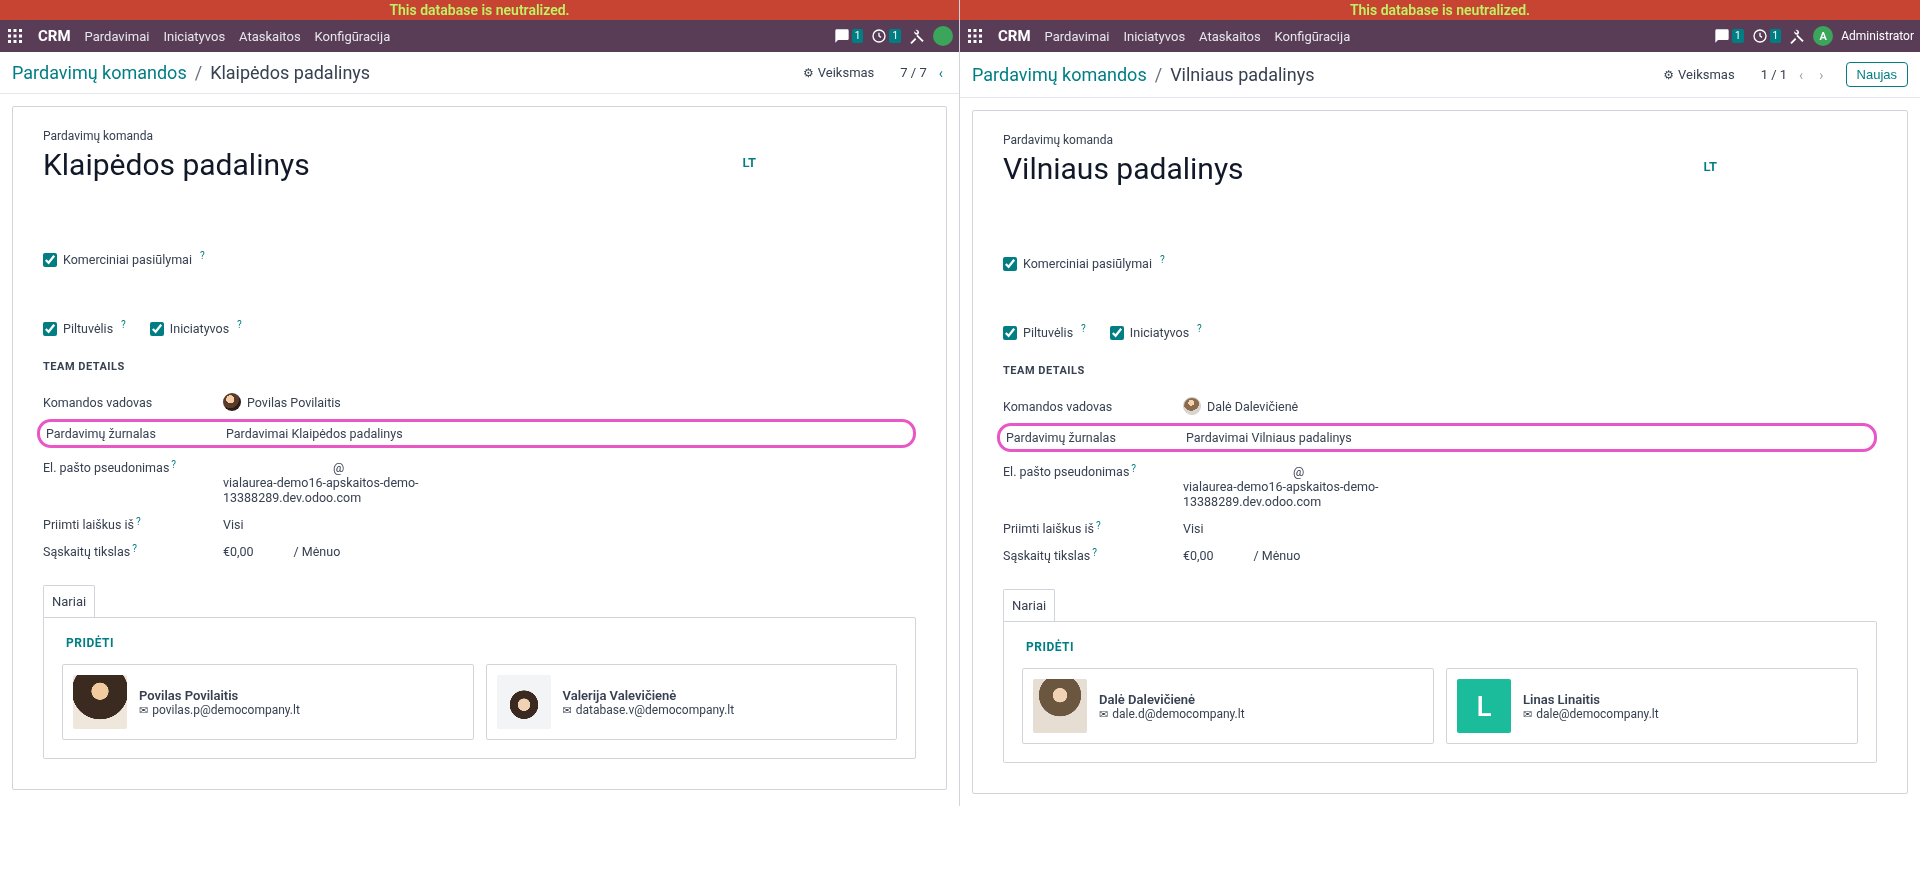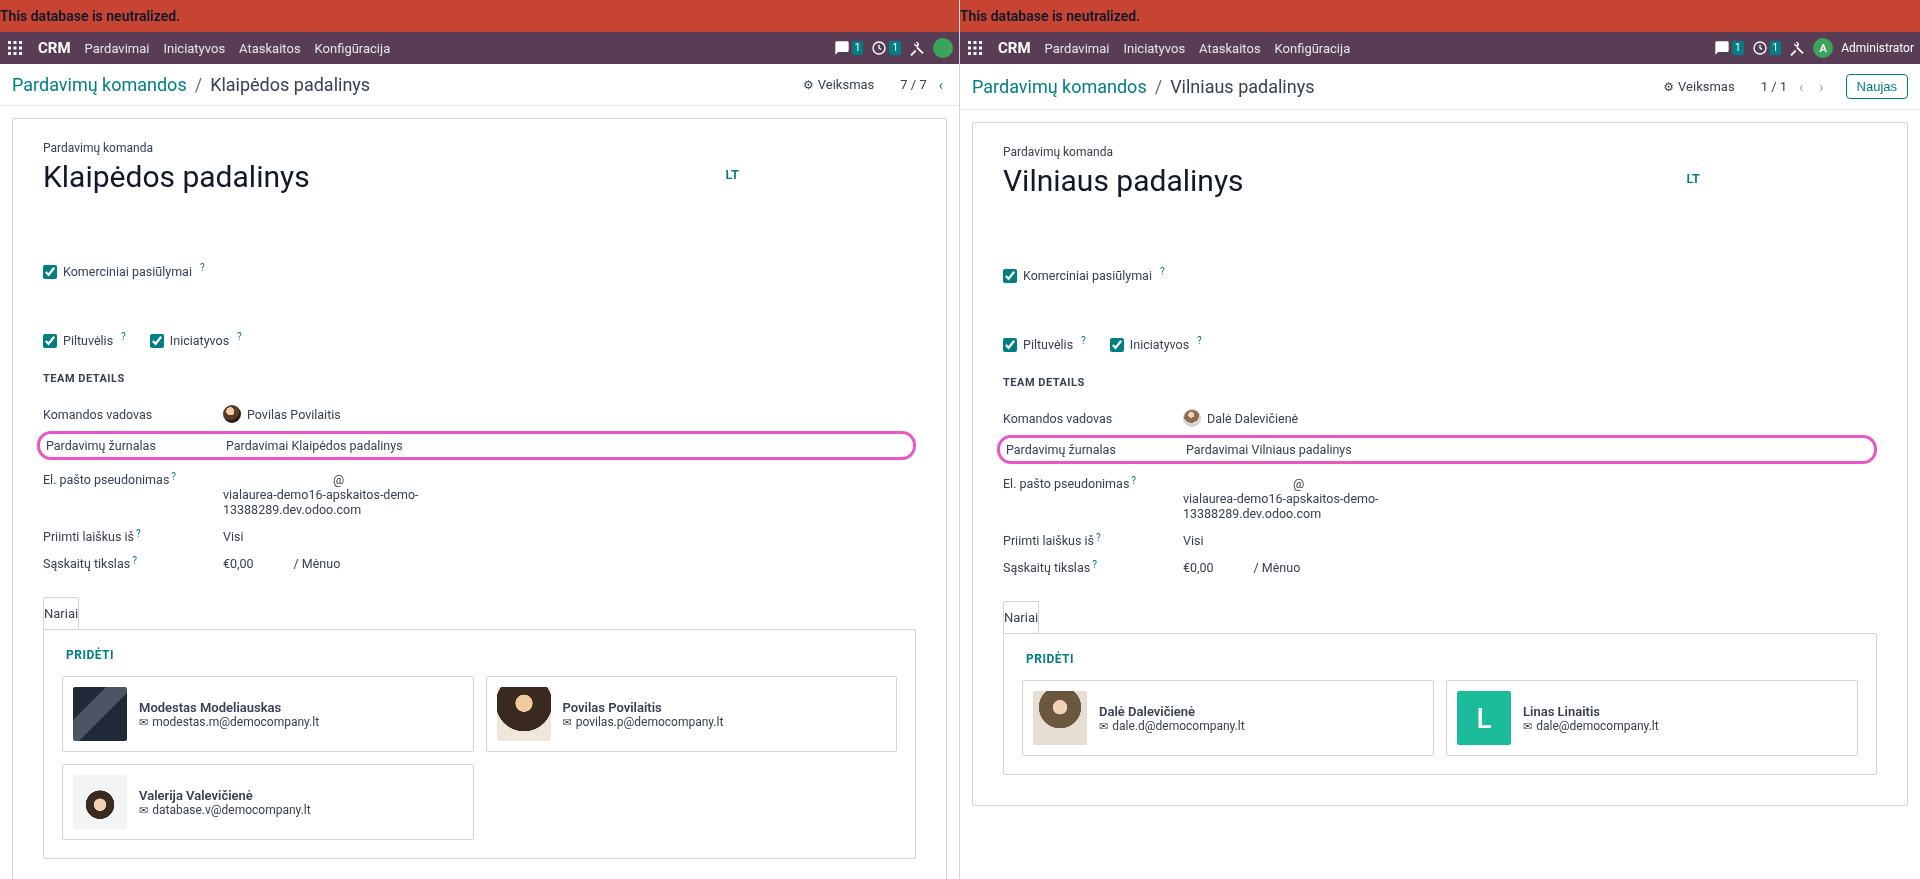--- a/index.html
+++ b/index.html
@@ -1,21 +1,21 @@
 <!DOCTYPE html>
 <html><head>
 <meta charset="utf-8">
 <style>
   * { box-sizing: border-box; margin: 0; padding: 0; }
   body { font-family: -apple-system, BlinkMacSystemFont, "Segoe UI", Roboto, sans-serif; font-size: 13px; color: #111827; background: #fff; }
   .split { display: flex; width: 1920px; }
   .pane { width: 50%; border-right: 1px solid #d1d5db; }
   .pane:last-child { border-right: none; }
 
-  .warn { background: #c74433; color: #0f172a; font-weight: 600; padding: 8px 0; font-size: 14px; }
+  .warn { background: #c74433; color: #bef264; font-weight: 600; text-align: center; padding: 2px 0; font-size: 14px; }
 
   .topbar { background: #593d57; color: #fff; display: flex; align-items: center; height: 32px; padding: 0 6px; gap: 14px; }
   .apps-icon { width: 18px; height: 18px; display:flex;align-items:center;justify-content:center;}
   .brand { font-weight: 700; font-size: 15px; }
   .nav-item { font-size: 13px; color: #e5e7eb; cursor: pointer; }
   .spacer { flex: 1; }
   .tb-icons { display: flex; align-items: center; gap: 8px; }
   .tb-btn { position: relative; display: flex; align-items: center; }
   .badge { background: #017e84; color:#fff; font-size:10px; padding:0 3px; border-radius:2px; line-height:14px; margin-left:2px;}
   .avatar-circle { width:20px;height:20px;border-radius:50%;background:#3ba55c;color:#fff;display:flex;align-items:center;justify-content:center;font-size:11px;font-weight:600;}
@@ -30,42 +30,42 @@
   .gear { font-size:12px;}
   .pager { color:#374151; font-size:13px; margin-left:18px;}
   .pager-btn { color:#017e84; padding:0 4px; cursor:pointer; font-size:14px;}
   .pager-btn.disabled { color:#9ca3af; }
   .btn-new { border:1px solid #017e84; color:#017e84; background:#fff; padding:4px 10px; border-radius:4px; font-size:13px; margin-left:10px; cursor:pointer;}
 
   .form-area { padding: 12px; }
   .card { border:1px solid #d1d5db; border-radius:2px; padding:22px 30px 0 30px; background:#fff; position:relative;}
   .small-label { font-size:12px; color:#374151; margin-bottom:4px;}
   .h-title { font-size:30px; font-weight:400; color:#111827; margin-bottom:22px;}
-  .lt-badge { position:absolute; right:207px; top:48px; color:#017e84; font-weight:600; font-size:13px;}
+  .lt-badge { position:absolute; right:190px; top:48px; color:#017e84; font-weight:600; font-size:13px;}
 
   .chk-row { display:flex; gap:24px; margin-bottom:6px; align-items:center;}
   .chk { display:flex; align-items:center; gap:6px; font-size:12.5px; color:#374151;margin-top:48px;}
   .chk input { accent-color:#017e84; width:14px; height:14px;}
   .q { color:#017e84; font-size:10px; position:relative; top:-4px; margin-left:2px;}
 
   .section-head { font-size:11px; letter-spacing:0.5px; color:#374151; font-weight:700; margin:24px 0 14px; }
   .field-row { display:flex; align-items:center; padding:6px 0; font-size:12.5px;}
   .field-label { width:180px; color:#374151;}
   .field-val { color:#374151; display:flex; align-items:center; gap:6px;}
   .mini-avatar { width:18px;height:18px;border-radius:50%; display:inline-block; background:#9ca3af; background-size:cover;}
   .avatar-pp { background: radial-gradient(circle at 40% 35%, #f4cda3 25%, #5a3b2b 26% 55%, #2b1c14 56%); }
   .avatar-dd1 { background: radial-gradient(circle at 45% 30%, #f1d2b4 20%, #8b6b4c 21% 55%, #dcd5cc 56%); border:1px solid #cfcfcf;}
 
   .highlight { border:3px solid #e956c6; border-radius:14px; padding:2px 6px; margin:2px 0 6px -6px;}
   .at { color:#374151; margin-left:110px;}
   .domain { color:#374151;}
   .per-month { color:#374151; margin-left:34px;}
 
   .tabs-row { margin-top:20px; display:flex;}
-  .tab { border:1px solid #d1d5db; border-bottom:none; padding:8px 0; font-size:13px; color:#374151; background:#fff; border-radius:2px 2px 0 0;}
+  .tab { border:1px solid #d1d5db; border-bottom:none; padding:8px 8px; font-size:13px; color:#374151; background:#fff; border-radius:2px 2px 0 0;}
   .tab-body { border:1px solid #d1d5db; padding:18px; border-radius:0 2px 2px 2px;}
   .add-link { color:#017e84; font-weight:700; font-size:12px; letter-spacing:0.5px; cursor:pointer; display:block; margin-bottom:14px; margin-left:4px;}
 
   .member-grid { display:flex; flex-wrap:wrap; gap:12px;}
   .member-card { border:1px solid #d1d5db; border-radius:2px; padding:10px; display:flex; gap:12px; width:calc(50% - 6px); align-items:center;}
   .member-img { width:54px; height:54px; border-radius:2px; background:#cbd5e1; flex-shrink:0; background-size:cover; background-position:center;}
   .member-name { font-weight:600; font-size:13px; color:#374151;}
   .member-email { font-size:12px; color:#374151; display:flex; align-items:center; gap:4px;}
   .mail-icon::before { content:"✉"; font-size:11px; color:#374151;}
 
@@ -209,30 +209,20 @@
               <span class="per-month">/ Mėnuo</span>
             </span>
         </div>
 
         <div class="tabs-row">
             <div class="tab">Nariai</div>
           </div>
         <div class="tab-body">
           <span class="add-link">PRIDĖTI</span>
           <div class="member-grid" id="left-members">
-              <div class="member-card">
-                <div class="member-img mimg-mm"></div>
-                <div>
-                  <div class="member-name">Modestas Modeliauskas</div>
-                  <div class="member-email">
-                    <span class="mail-icon"></span>
-                    <span>modestas.m@democompany.lt</span>
-                  </div>
-                </div>
-              </div>
               <div class="member-card">
                 <div class="member-img mimg-pp"></div>
                 <div>
                   <div class="member-name">Povilas Povilaitis</div>
                   <div class="member-email">
                     <span class="mail-icon"></span>
                     <span>povilas.p@democompany.lt</span>
                   </div>
                 </div>
               </div>

